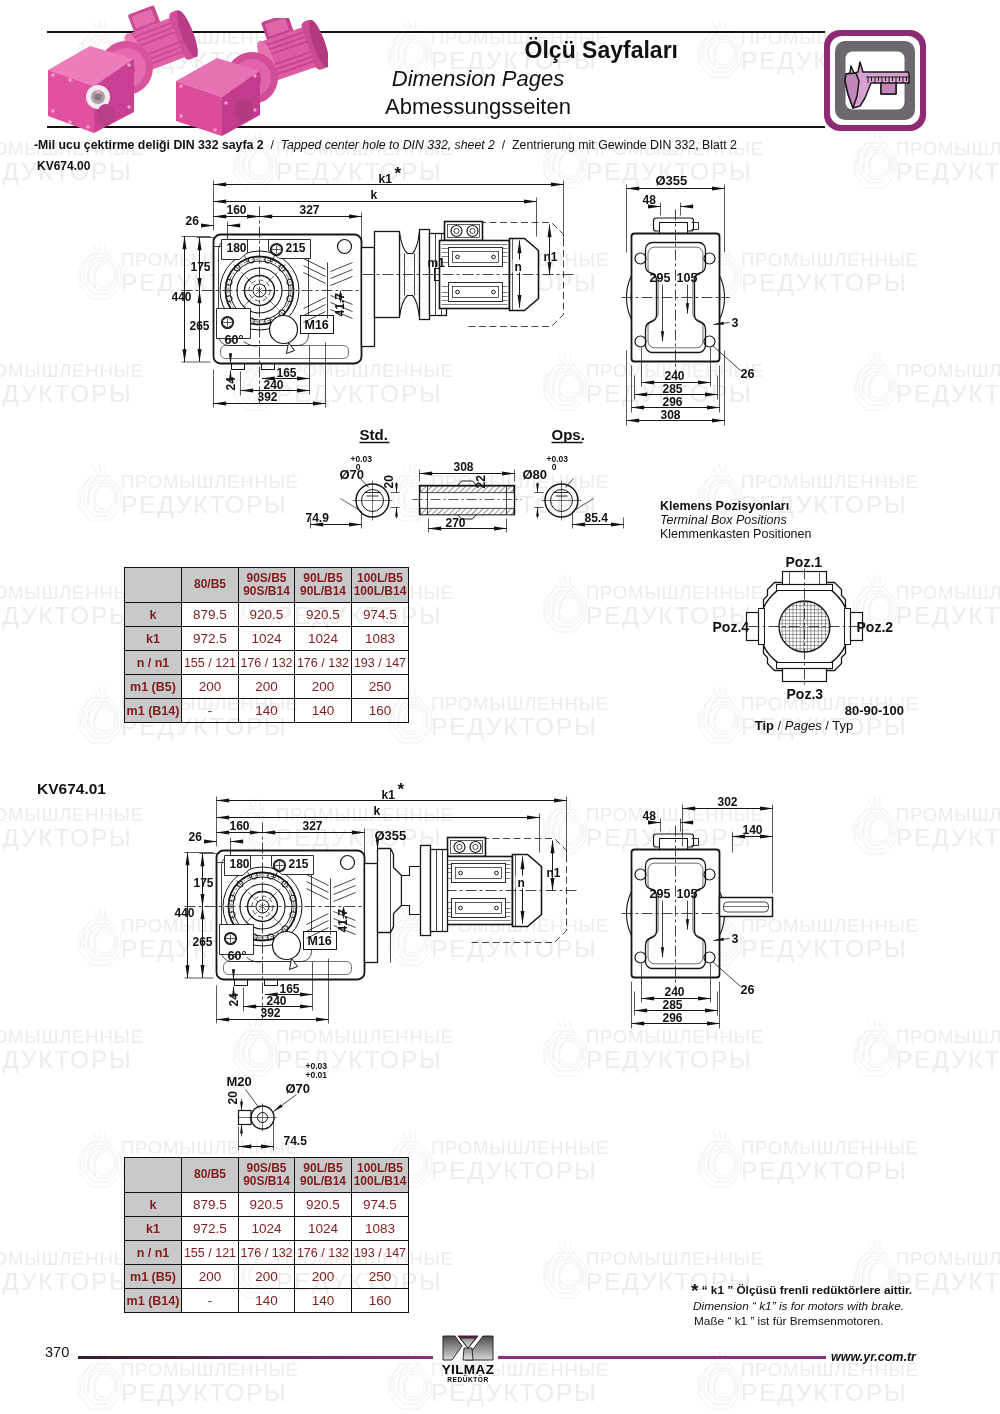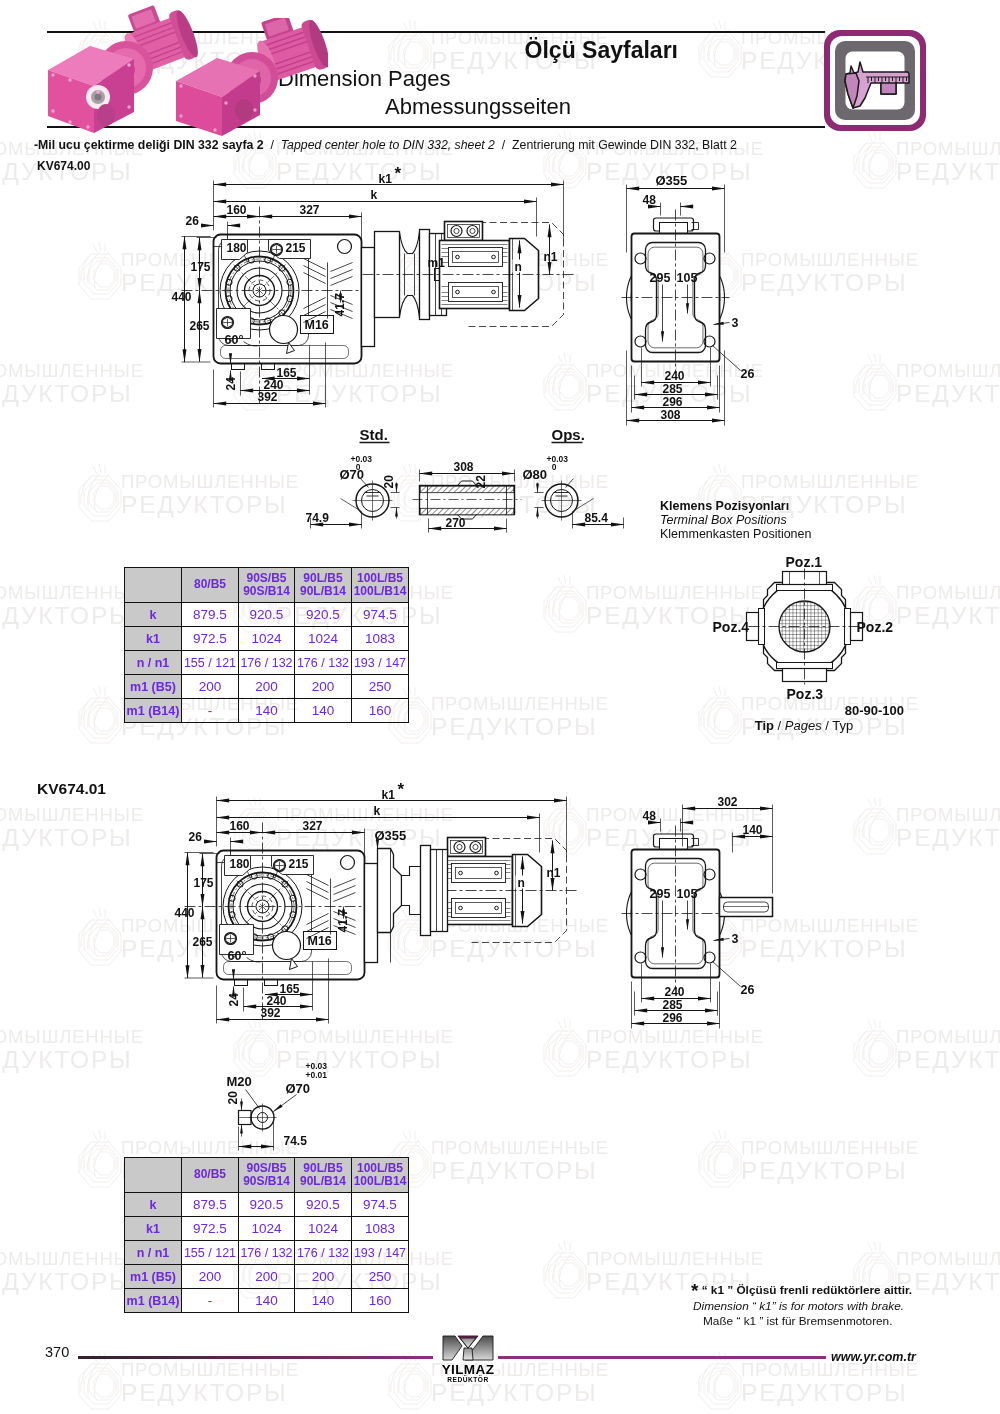--- a/index.html
+++ b/index.html
@@ -1,21 +1,21 @@
 <!DOCTYPE html>
 <html><head>
 <meta charset="utf-8">
 <style>
   html,body{margin:0;padding:0;}
   body{width:1000px;height:1414px;position:relative;background:#fff;
        font-family:"Liberation Sans",sans-serif;color:#111;overflow:hidden;}
   .abs{position:absolute;}
   table.dim{border-collapse:collapse;table-layout:fixed;}
   table.dim td{border:1.6px solid #111;text-align:center;vertical-align:middle;
-       padding:0;font-size:13.5px;color:#6d28d9;}
+       padding:0;font-size:13.5px;color:#7f1d1d;}
   table.dim td.h{background:#c9c9c9;font-weight:bold;font-size:12px;line-height:13.5px;}
   table.dim td.r{background:#c9c9c9;font-weight:bold;font-size:12.5px;}
 </style>
 </head>
 <body>
 
 <svg class="abs" style="left:0;top:0;z-index:0" width="1000" height="1414">
   <defs>
     <g id="wmblk">
       <g fill="none" stroke="#f1efed" stroke-width="1">
@@ -37,21 +37,21 @@
   </defs>
   <rect x="0" y="0" width="1000" height="1414" fill="url(#wmpat)"></rect>
 </svg>
 
 <div class="abs" style="left:47px;top:31px;width:778px;height:2px;background:#111;z-index:2"></div>
 
 <div class="abs" style="left:47px;top:126px;width:778px;height:2px;background:#111;z-index:2"></div>
 
 <div class="abs" style="left:278px;top:37px;width:400px;text-align:right;font-size:23px;font-weight:bold;z-index:3">Ölçü Sayfaları</div>
 
-<div class="abs" style="left:278px;top:66px;width:400px;font-size:22px;z-index:3">Dimension Pages</div>
+<div class="abs" style="left:278px;top:66px;width:400px;text-align:center;font-size:22px;font-style:italic;z-index:3">Dimension Pages</div>
 
 <div class="abs" style="left:278px;top:94px;width:400px;text-align:center;font-size:22px;z-index:3">Abmessungsseiten</div>
 
 <svg class="abs" style="left:822px;top:28px;z-index:3" width="108" height="107" viewBox="0 0 108 107">
   <rect x="2" y="2" width="102" height="101" rx="16" fill="#8e2a74"></rect>
   <rect x="8" y="8" width="90" height="89" rx="12" fill="#fff"></rect>
   <rect x="13" y="13" width="80" height="79" rx="10" fill="#6d686d"></rect>
   <rect x="23.5" y="23.5" width="59" height="58" rx="7" fill="#fff"></rect>
 
   <g stroke="#1a1a1a" stroke-width="1.5" stroke-linejoin="round">
@@ -755,21 +755,21 @@
 <div class="abs" style="left:660px;top:499px;width:280px;z-index:3;font-size:12.5px;line-height:14px">
   <b>Klemens Pozisyonları</b><br><i>Terminal Box Positions</i><br>Klemmenkasten Positionen
 </div>
 
 <div class="abs" style="left:704px;top:703px;width:200px;text-align:right;z-index:3;font-size:13px;font-weight:bold">80-90-100</div>
 <div class="abs" style="left:704px;top:718px;width:200px;text-align:center;z-index:3;font-size:13px"><b>Tip</b> / <i>Pages</i> / Typ</div>
 
 <div class="abs" style="left:691px;top:1283px;z-index:3;font-size:11.8px;line-height:14.8px;white-space:nowrap">
   <span style="font-size:19px;font-weight:bold;vertical-align:-3px">*</span> <b>“ k1 ” Ölçüsü frenli redüktörlere aittir.</b><br>
   <i style="margin-left:2px">Dimension “ k1” is for motors with brake.</i><br>
-  <span style="margin-left:12px">Maße “ k1 ” ist für Bremsenmotoren.</span>
+  <span style="margin-left:3px">Maße “ k1 ” ist für Bremsenmotoren.</span>
 </div>
 
 <div class="abs" style="left:45px;top:1344px;font-size:14.5px;z-index:3">370</div>
 
 <div class="abs" style="left:78px;top:1356px;width:355px;height:2.5px;background:linear-gradient(90deg,#33202d,#8e2f7e);z-index:3"></div>
 
 <div class="abs" style="left:498px;top:1356px;width:328px;height:2.5px;background:#8e2f7e;z-index:3"></div>
 
 <div class="abs" style="left:831px;top:1350px;font-size:12.5px;font-style:italic;font-weight:bold;z-index:3">www.yr.com.tr</div>
 

